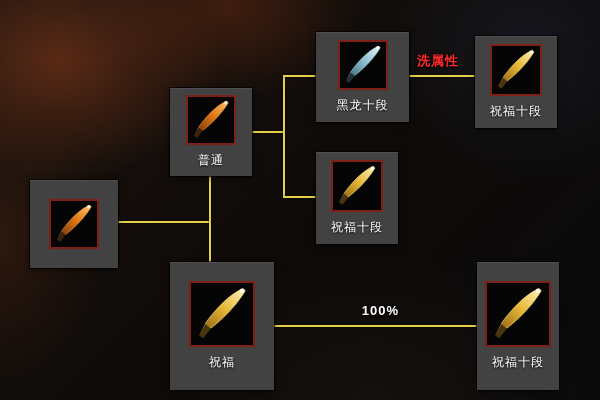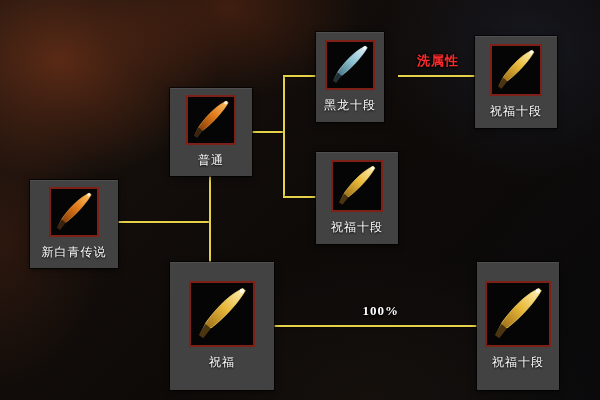--- a/index.html
+++ b/index.html
@@ -7,21 +7,20 @@
               font-family:"Liberation Sans", sans-serif; }
   #scene {
     position:relative; width:600px; height:400px;
     background:
       radial-gradient(ellipse 230px 170px at 10% 15%, rgba(145,62,28,0.55), transparent 70%),
       radial-gradient(ellipse 190px 130px at 38% 2%,  rgba(115,48,20,0.45), transparent 70%),
       radial-gradient(ellipse 150px 210px at 0% 60%,  rgba(95,42,20,0.32),  transparent 70%),
       radial-gradient(ellipse 210px 190px at 88% 12%, rgba(35,45,68,0.38),  transparent 70%),
       radial-gradient(ellipse 320px 210px at 62% 100%,rgba(42,30,18,0.30),  transparent 70%),
       linear-gradient(135deg, #1a130e 0%, #0e0a08 55%, #0a0a0c 100%);
-    font-family: Liberation Serif, serif;
   }
   .edge { position:absolute; box-shadow:0 0 2px rgba(0,0,0,0.8); }
   .edge-label {
     position:absolute; text-align:center; font-size:13px; font-weight:bold;
     text-shadow:0 1px 2px #000, 0 0 3px #000; letter-spacing:1px;
   }
   .card {
     position:absolute; display:flex; flex-direction:column;
     align-items:center; justify-content:center; gap:7px;
     box-shadow:0 0 0 1px rgba(0,0,0,0.65), inset 0 1px 0 rgba(255,255,255,0.07),
@@ -59,41 +58,40 @@
                 <stop offset="0.55" stop-color="#e07818"></stop>
                 <stop offset="1" stop-color="#ffc768"></stop>
               </linearGradient>
             </defs>
             <rect width="56" height="56" fill="#050505"></rect>
             <path d="M47 5 C 37 9 25 20 14 35 L 9 45 L 19 40 C 33 29 43 17 49 7 Z" fill="url(#g0)" stroke="#ffae4a" stroke-width="0.6"></path>
             <path d="M13 37 L 7 47 L 11 50 L 18 41 Z" fill="#3a2410"></path>
             <circle cx="46" cy="7" r="2" fill="#ffffff" opacity="0.8"></circle>
           </svg>
         </div>
-        <div class="card-label" style="color: rgb(255, 255, 255);">新白青传说</div>
       </div>
       <div class="card" style="left: 170px; top: 88px; width: 82px; height: 88px; background: rgb(66, 66, 66);">
         <div class="icon-frame" style="width: 50px; height: 50px; border-color: rgb(125, 32, 24);">
           <svg viewBox="0 0 56 56" width="100%" height="100%">
             <defs>
               <linearGradient id="g1" x1="0" y1="1" x2="1" y2="0">
                 <stop offset="0" stop-color="#6b2e08"></stop>
                 <stop offset="0.55" stop-color="#e07818"></stop>
                 <stop offset="1" stop-color="#ffc768"></stop>
               </linearGradient>
             </defs>
             <rect width="56" height="56" fill="#050505"></rect>
             <path d="M47 5 C 37 9 25 20 14 35 L 9 45 L 19 40 C 33 29 43 17 49 7 Z" fill="url(#g1)" stroke="#ffae4a" stroke-width="0.6"></path>
             <path d="M13 37 L 7 47 L 11 50 L 18 41 Z" fill="#3a2410"></path>
             <circle cx="46" cy="7" r="2" fill="#ffffff" opacity="0.8"></circle>
           </svg>
         </div>
         <div class="card-label" style="color: rgb(255, 255, 255);">普通</div>
       </div>
-      <div class="card" style="left: 316px; top: 32px; width: 68px; height: 90px; background: rgb(66, 66, 66);">
+      <div class="card" style="left: 316px; top: 32px; width: 93px; height: 90px; background: rgb(66, 66, 66);">
         <div class="icon-frame" style="width: 50px; height: 50px; border-color: rgb(125, 32, 24);">
           <svg viewBox="0 0 56 56" width="100%" height="100%">
             <defs>
               <linearGradient id="g2" x1="0" y1="1" x2="1" y2="0">
                 <stop offset="0" stop-color="#35606f"></stop>
                 <stop offset="0.55" stop-color="#8fc3d4"></stop>
                 <stop offset="1" stop-color="#e8f6fa"></stop>
               </linearGradient>
             </defs>
             <rect width="56" height="56" fill="#050505"></rect>

